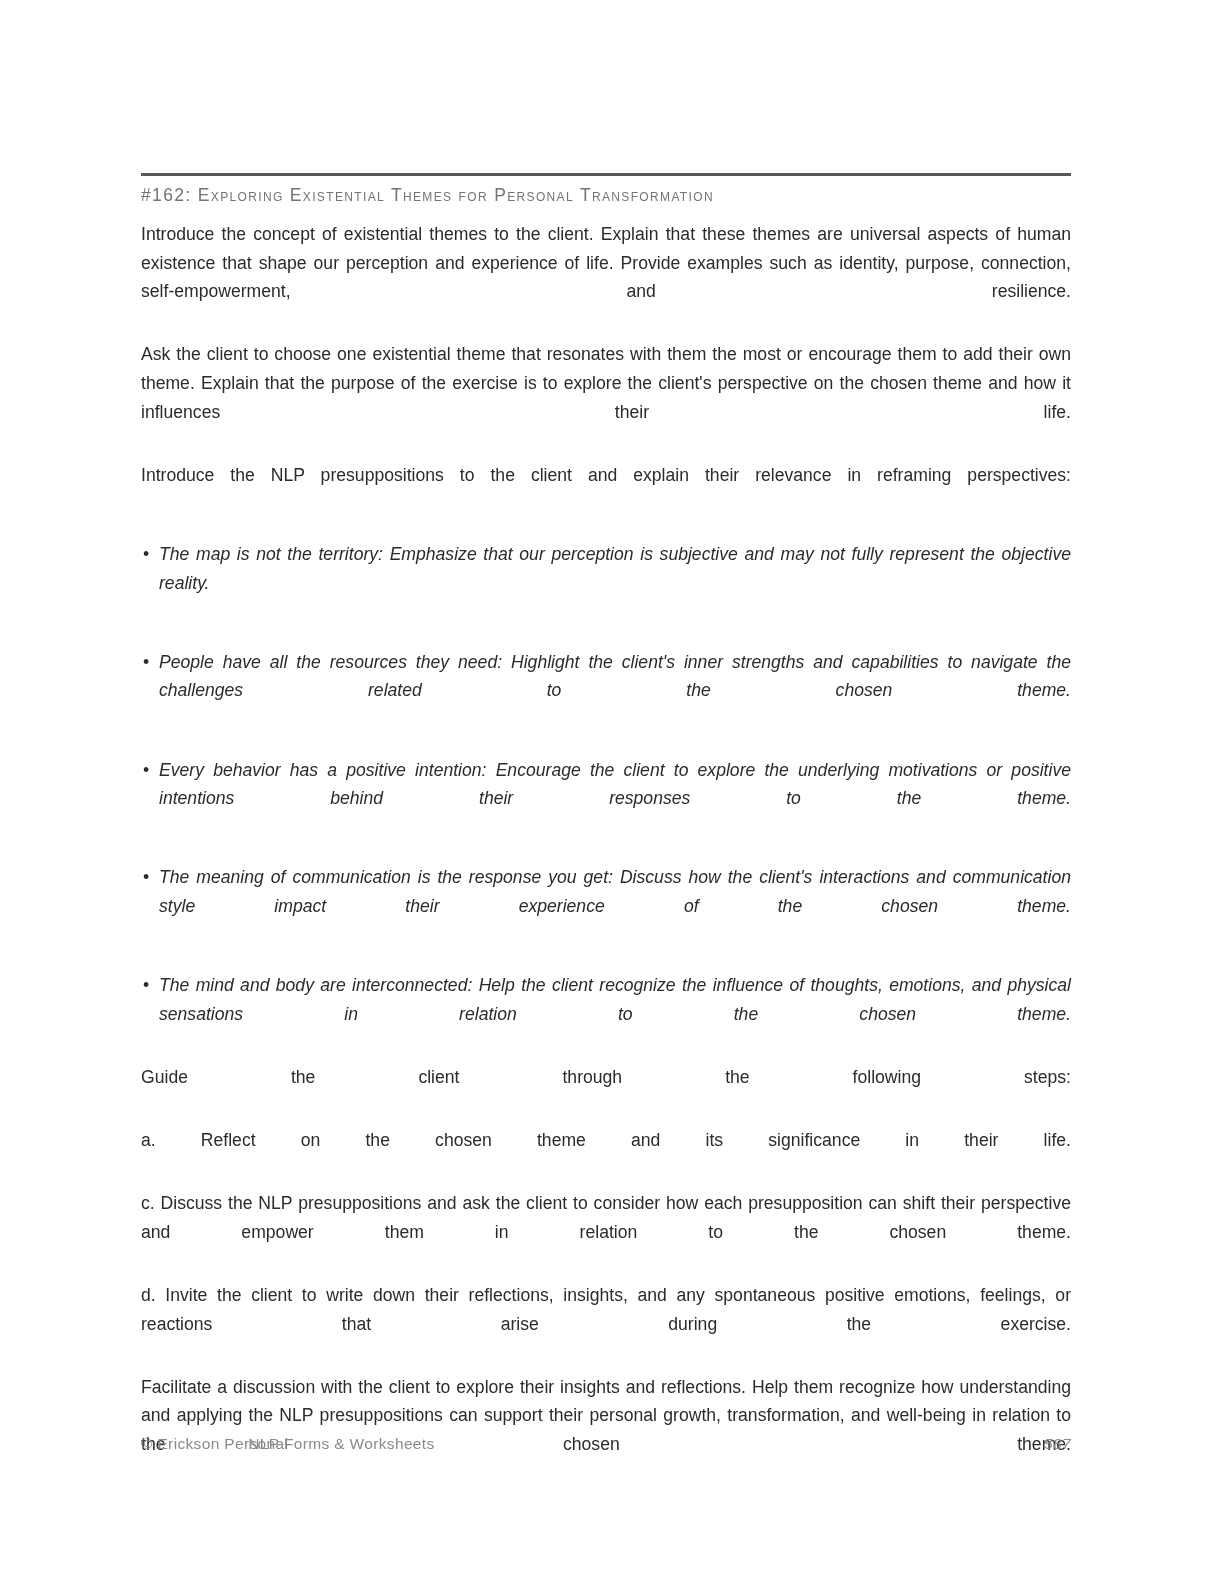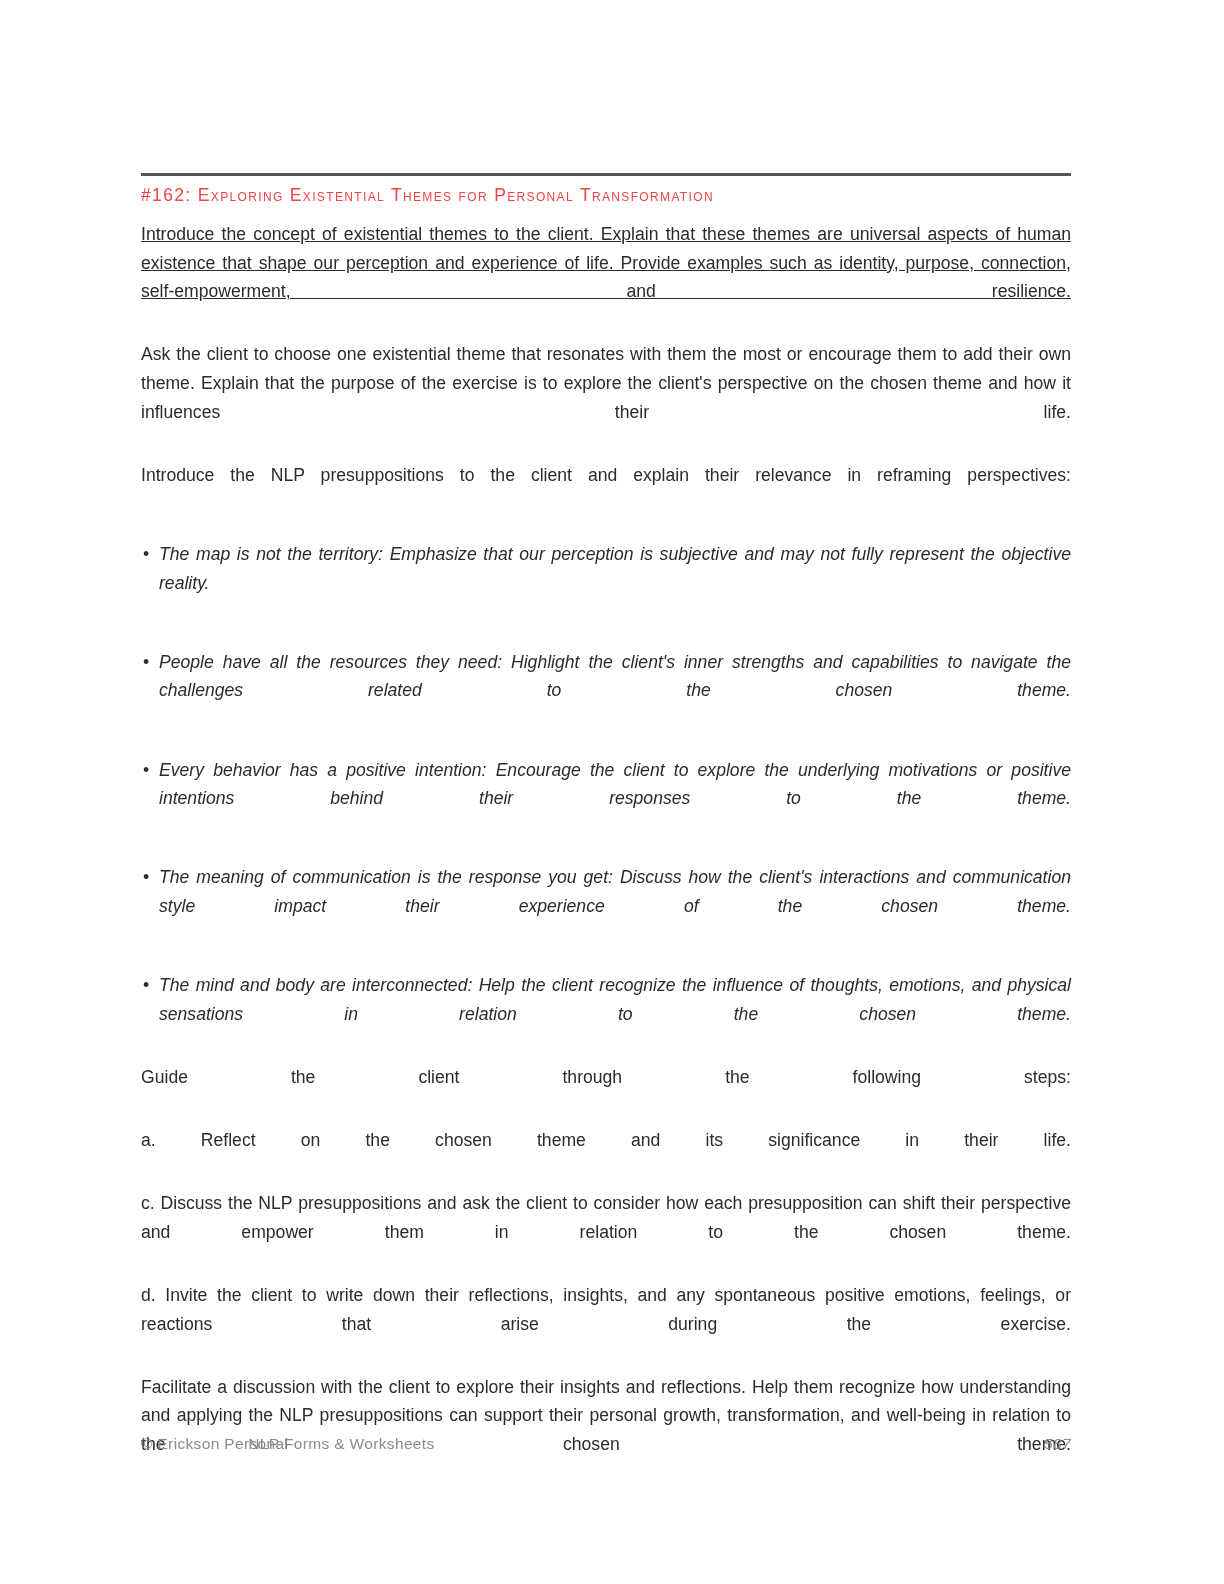--- a/index.html
+++ b/index.html
@@ -29,35 +29,35 @@
     margin-top: 173px;
     height: 3px;
     background: #58585a;
     width: 930px;
   }
   .doc-title {
     margin-top: 9px;
     font-size: 17.5px;
     font-variant: small-caps;
     letter-spacing: 1.35px;
-    color: #ef4444;
+    color: #737373;
     white-space: nowrap;
     line-height: 1.2;
   }
 
   
   .para {
     font-size: 17.6px;
     line-height: 28.6px;
     text-align: justify;
     text-justify: inter-word;
     color: #2b2b2b;
     margin: 0;
   }
-  .para.first { margin-top: 14px; text-decoration: underline; }
+  .para.first { margin-top: 14px; }
   .para.gap   { margin-top: 6px; }
 
   
   .para::after {
     content: "";
     display: inline-block;
     width: 100%;
   }
 
   

